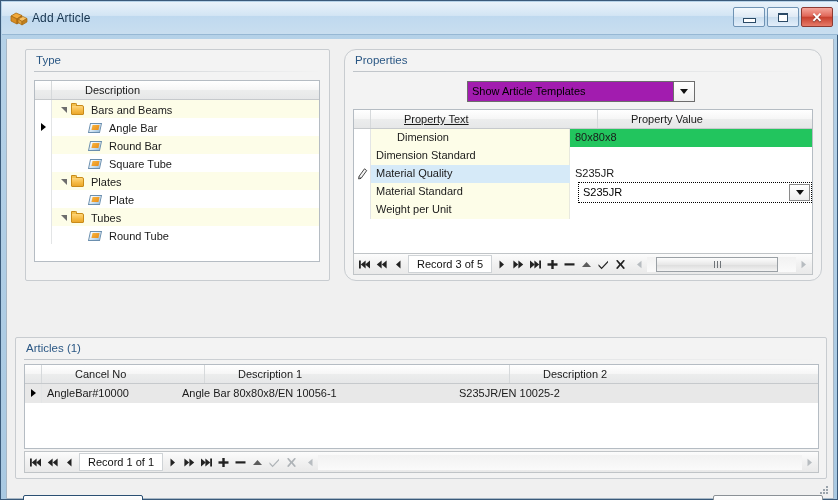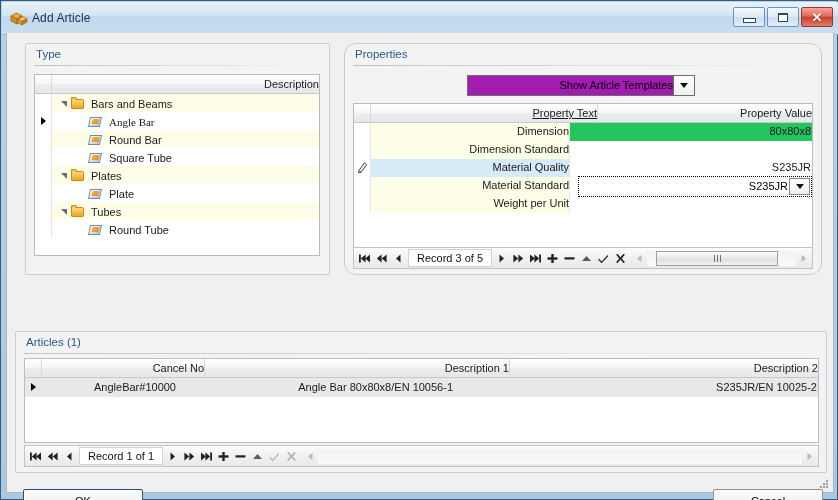--- a/index.html
+++ b/index.html
@@ -84,27 +84,26 @@
     color: #ffffff;
     font-size: 13px;
     font-weight: bold;
     line-height: 1;
     text-shadow: 0 1px 1px rgba(0,0,0,.45);
   }
 
   
   .client {
     position: absolute;
-    left: 5px; top: 32px;
+    left: 5px; top: 38px;
     width: 828px; height: 460px;
     background: #f0f0f0;
     border: 1px solid #a8b8c6;
     border-top: none;
     box-sizing: border-box;
-    text-align: right;
   }
 
   
   .groupbox {
     position: absolute;
     box-sizing: border-box;
     border: 1px solid #c8ccd0;
     background: #f3f3f3;
     border-radius: 2px;
   }
@@ -462,21 +461,21 @@
                   <span class="exp-tri"></span>
                 </span>
                 <span class="ico ico-folder"></span>
                 <span class="tree-label">Bars and Beams</span>
               </div>
             </div>
             <div class="grid-row tree-row">
               <div class="row-indicator">
                 <div class="caret"></div>
               </div>
-              <div class="row-cell" style="flex: 1 1 0%; font-family: Liberation Serif, serif;">
+              <div class="row-cell" style="flex: 1 1 0%;">
                 <span class="tree-indent" style="width: 18px;"></span>
                 <span class="expander"></span>
                 <span class="ico ico-item"></span>
                 <span class="tree-label">Angle Bar</span>
               </div>
             </div>
             <div class="grid-row tree-row alt">
               <div class="row-indicator"></div>
               <div class="row-cell" style="flex: 1 1 0%;">
                 <span class="tree-indent" style="width: 18px;"></span>

